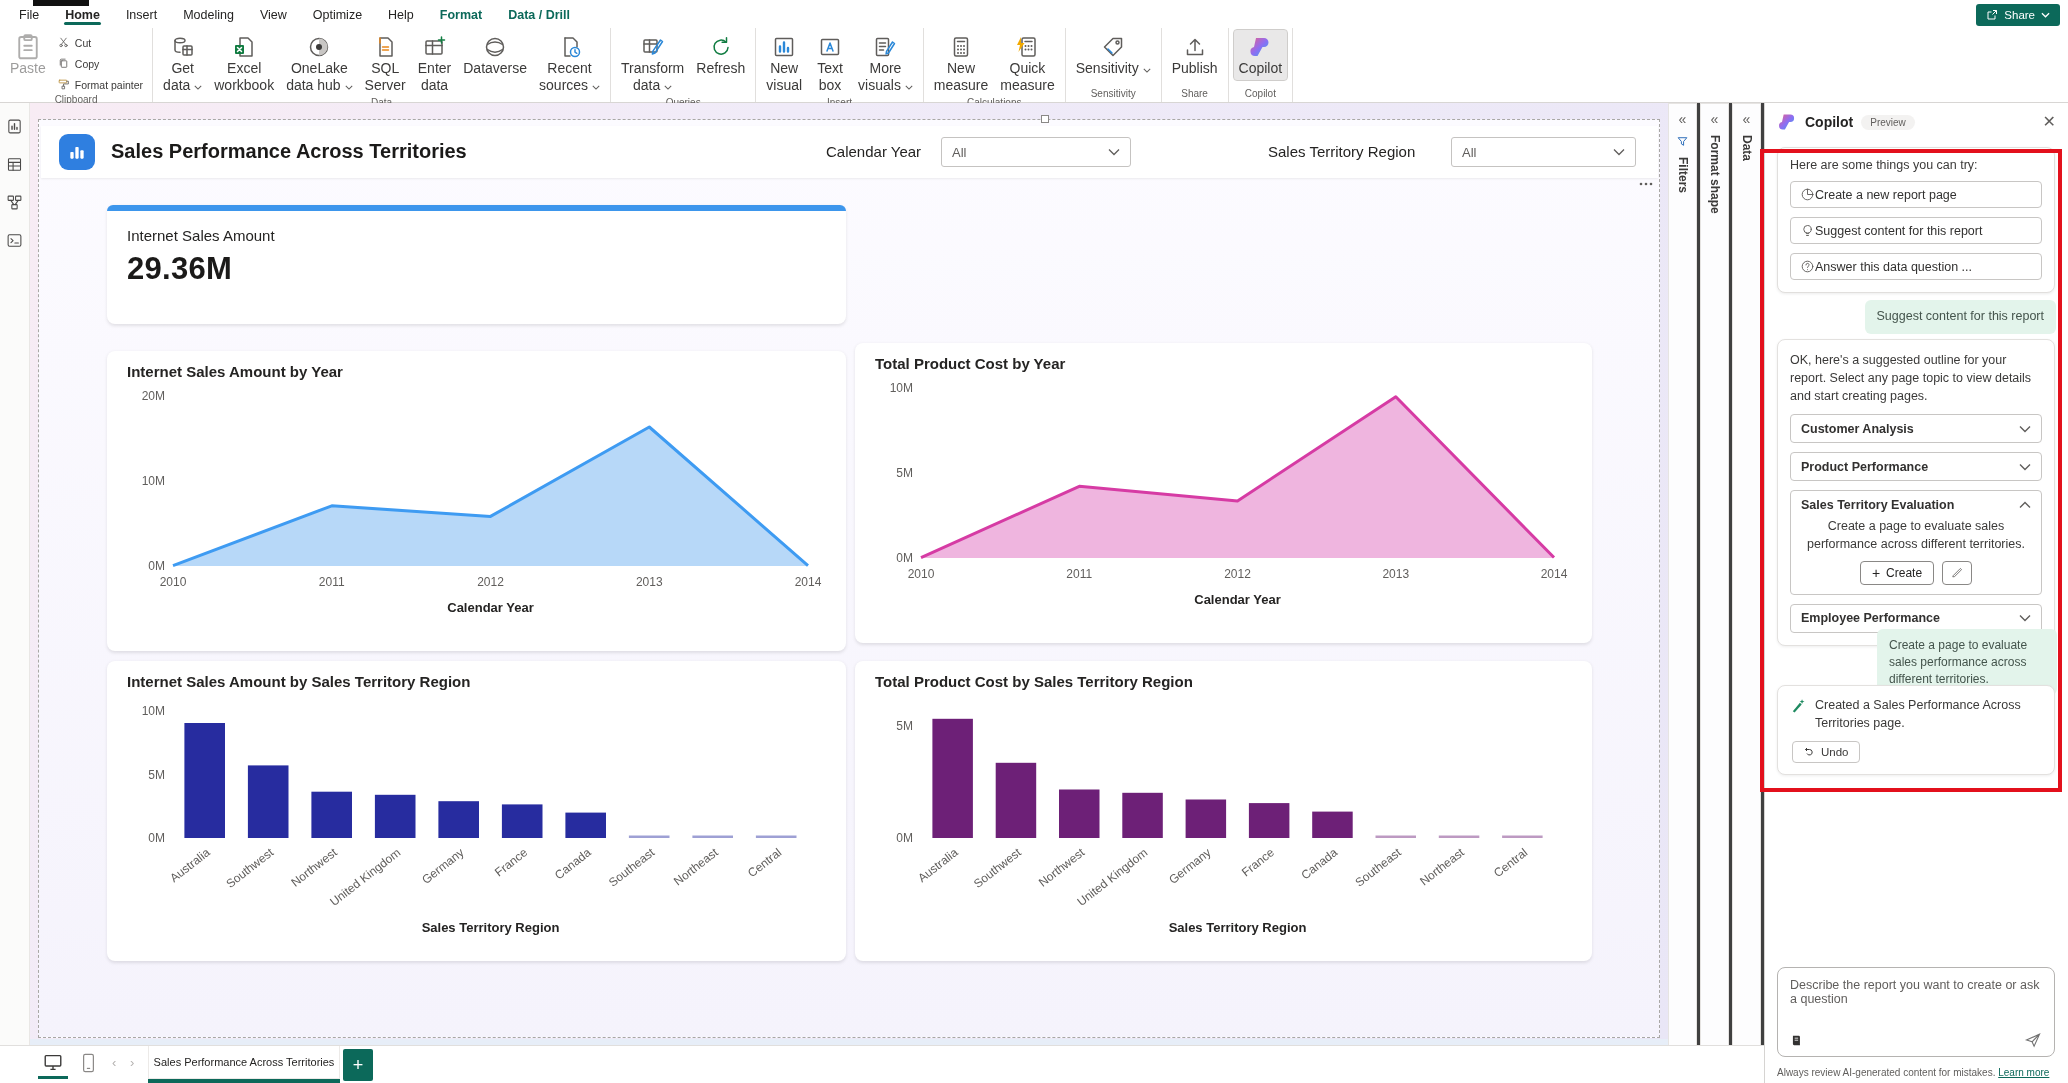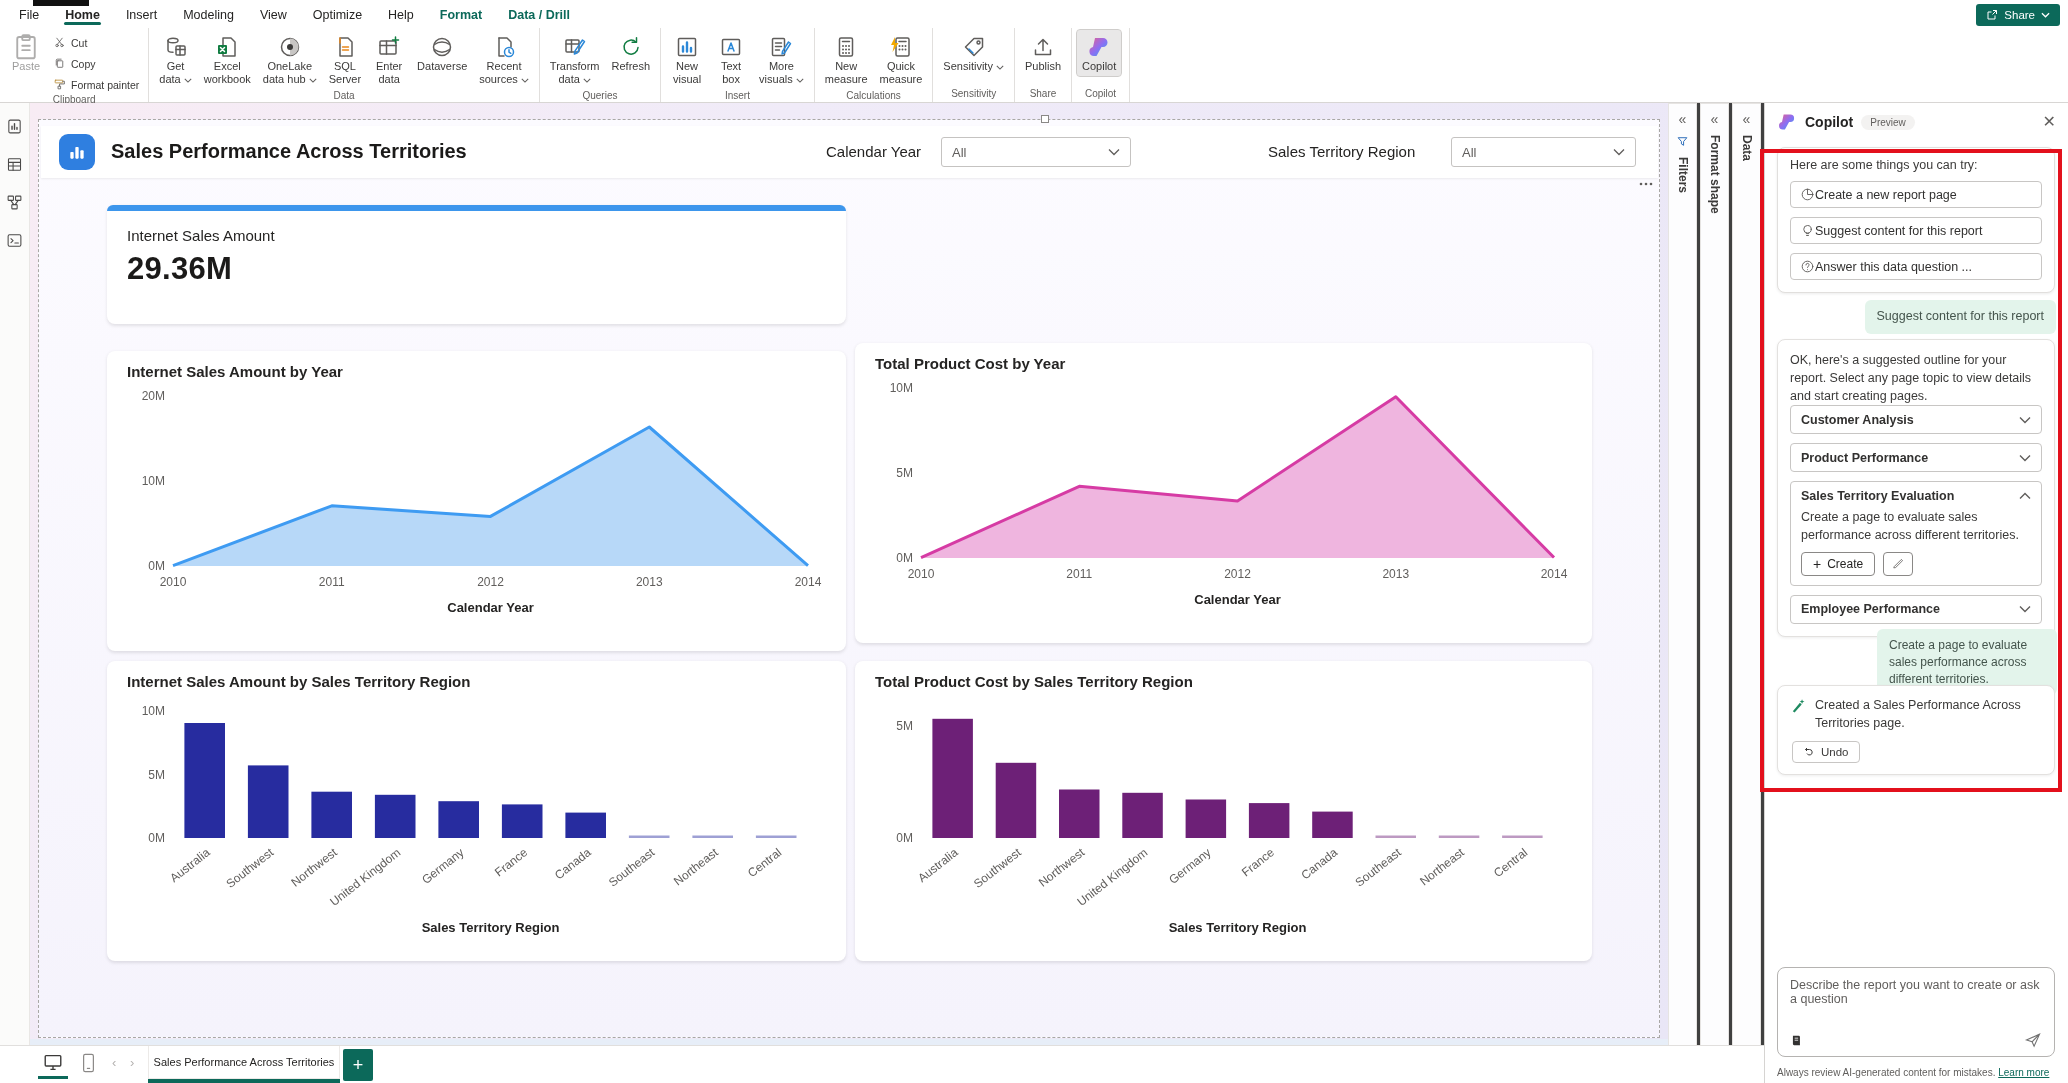--- a/index.html
+++ b/index.html
@@ -15,21 +15,21 @@
 .tab.selected{font-weight:700;}
 .tab.selected::after{content:""; position:absolute; left:12px; right:12px; bottom:-3px; height:3px; background:var(--green); border-radius:2px;}
 .tab.contextual{color:var(--green); font-weight:600;}
 .share-btn{position:absolute; top:4px; right:8px; height:22px; background:var(--green); color:#fff; font-size:11.5px; display:flex; align-items:center; gap:6px; padding:0 10px; border-radius:3px;}
 #ribbon-groups{position:absolute; top:28px; left:0; height:74px; display:flex;}
 .rgroup{display:flex; flex-direction:column; border-right:1px solid var(--border); padding:0 5px;}
 .rbtns{flex:1; display:flex; align-items:flex-start; gap:2px; padding-top:2px;}
 .rglabel{font-size:10px; color:var(--muted); text-align:center; padding:1px 8px 3px; white-space:nowrap;}
 .rbtn{display:flex; flex-direction:column; align-items:center; min-width:42px; padding:3px 5px; border-radius:3px;}
 .rbtn .ricon{height:27px; display:flex; align-items:center; justify-content:center;}
-.rlabel{font-size:11px; color:#3b3a39; text-align:center; line-height:1.18; white-space:pre-line;}
+.rlabel{font-size:14px; color:#3b3a39; text-align:center; line-height:1.18; white-space:pre-line;}
 .rbtn.active{background:#e9e8e8; outline:1px solid #cfcdcb;}
 .paste-btn{opacity:.5;}
 .clip-col{display:flex; flex-direction:column; justify-content:center; gap:4px; padding-top:4px;}
 .smallbtn{display:flex; align-items:center; gap:5px; font-size:10.5px; color:#3b3a39; padding:0 4px; height:17px;}
 
 
 .rail{position:absolute; left:0; top:103px; width:30px; height:942px; background:#fbfbfa; border-right:1px solid #e9e7e5; display:flex; flex-direction:column; align-items:center; padding-top:12px; gap:16px;}
 .rail-btn{width:22px; height:22px; display:flex; align-items:center; justify-content:center;}
 
 
@@ -63,22 +63,22 @@
 .cp-close{margin-left:auto; font-size:16px; color:var(--muted); line-height:1;}
 .cp-sugg-card{position:absolute; left:12px; top:44px; width:278px; border:1px solid var(--border); border-radius:8px; background:#fff; padding:10px 12px; box-shadow:0 1px 3px rgba(0,0,0,.08);}
 .sugg-title{font-size:12.5px; color:#3b3a39; margin-bottom:9px;}
 .sugg-btn{display:flex; align-items:center; height:27px; border:1px solid #c8c6c4; border-radius:4px; padding:0 9px; margin-bottom:9px; font-size:12.5px; color:#323130; background:#fff;}
 .sugg-btn:last-child{margin-bottom:2px;}
 .chip{position:absolute; background:#E3F4EB; border-radius:6px; padding:8px 12px; font-size:12.5px; color:#44544c; line-height:1.4;}
 .chip1{right:12px; top:197px;}
 .chip2{left:112px; top:526px; width:180px; font-size:12px;}
 .cp-card{position:absolute; left:12px; width:278px; background:#fff; border:1px solid #e3e1df; border-radius:8px; box-shadow:0 1px 3px rgba(0,0,0,.07); padding:11px 12px;}
 #outline-card{top:236px;}
-.cp-intro{font-size:12.5px; color:#3b3a39; line-height:1.45; }
-.acc{border:1px solid #c8c6c4; border-radius:4px; margin-bottom:9px; background:#fff;}
+.cp-intro{font-size:12.5px; color:#3b3a39; line-height:1.45; margin-bottom:9px;}
+.acc{border:1px solid #c8c6c4; border-radius:4px; margin-bottom:9px; background:#fff;text-align:center;}
 .acc:last-child{margin-bottom:1px;}
 .acc-head{display:flex; align-items:center; height:27px; padding:0 10px; font-size:12.5px; font-weight:600; color:#323130;}
 .acc-chev{margin-left:auto; display:flex;}
 .acc-body{padding:0 10px 9px;}
 .acc-desc{font-size:12.5px; font-weight:400; color:#3b3a39; line-height:1.38; margin-bottom:8px;}
 .create-btn{display:inline-flex; align-items:center; gap:6px; height:24px; border:1px solid #8a8886; border-radius:4px; padding:0 11px; font-size:12px; color:var(--txt);}
 .create-btn .plus{font-size:14px; line-height:1;}
 .edit-btn{display:inline-flex; width:30px; height:24px; border:1px solid #8a8886; border-radius:4px; align-items:center; justify-content:center; margin-left:8px; vertical-align:top;}
 #result-card{top:582px;}
 .result-row{display:flex; gap:8px; font-size:12.5px; color:#3b3a39; line-height:1.4;}

